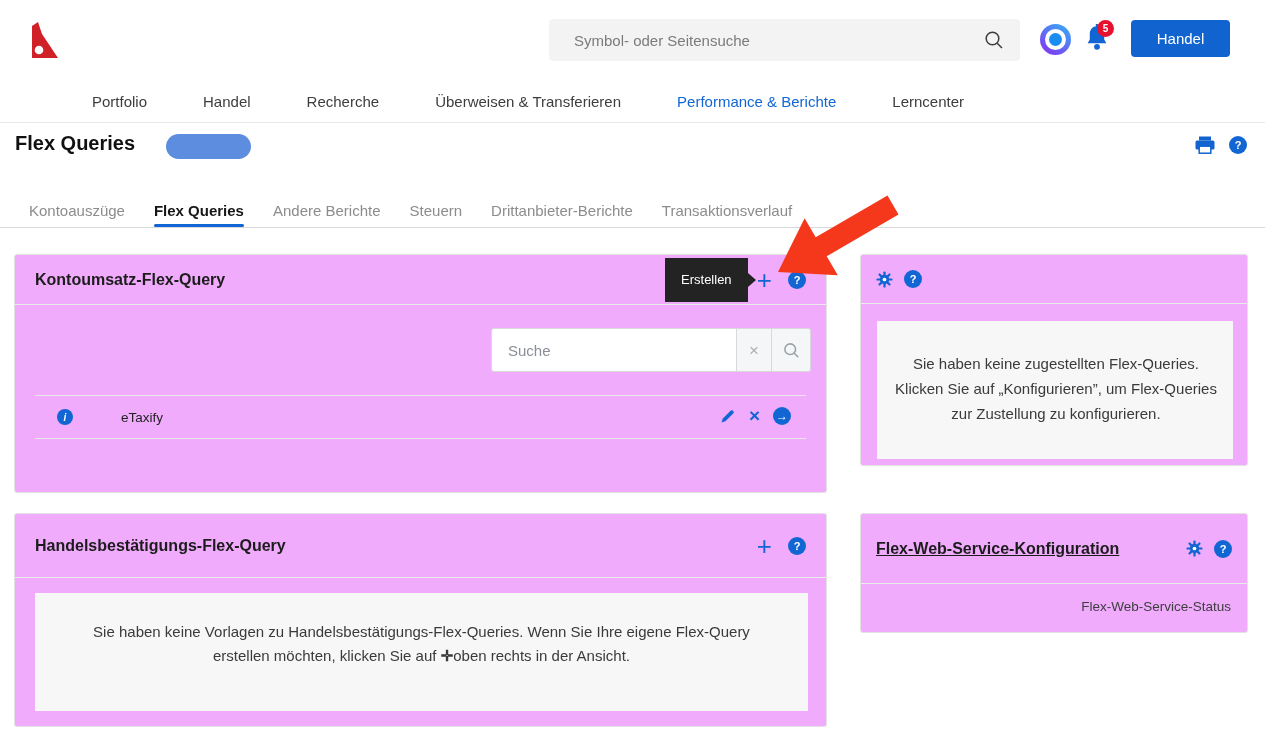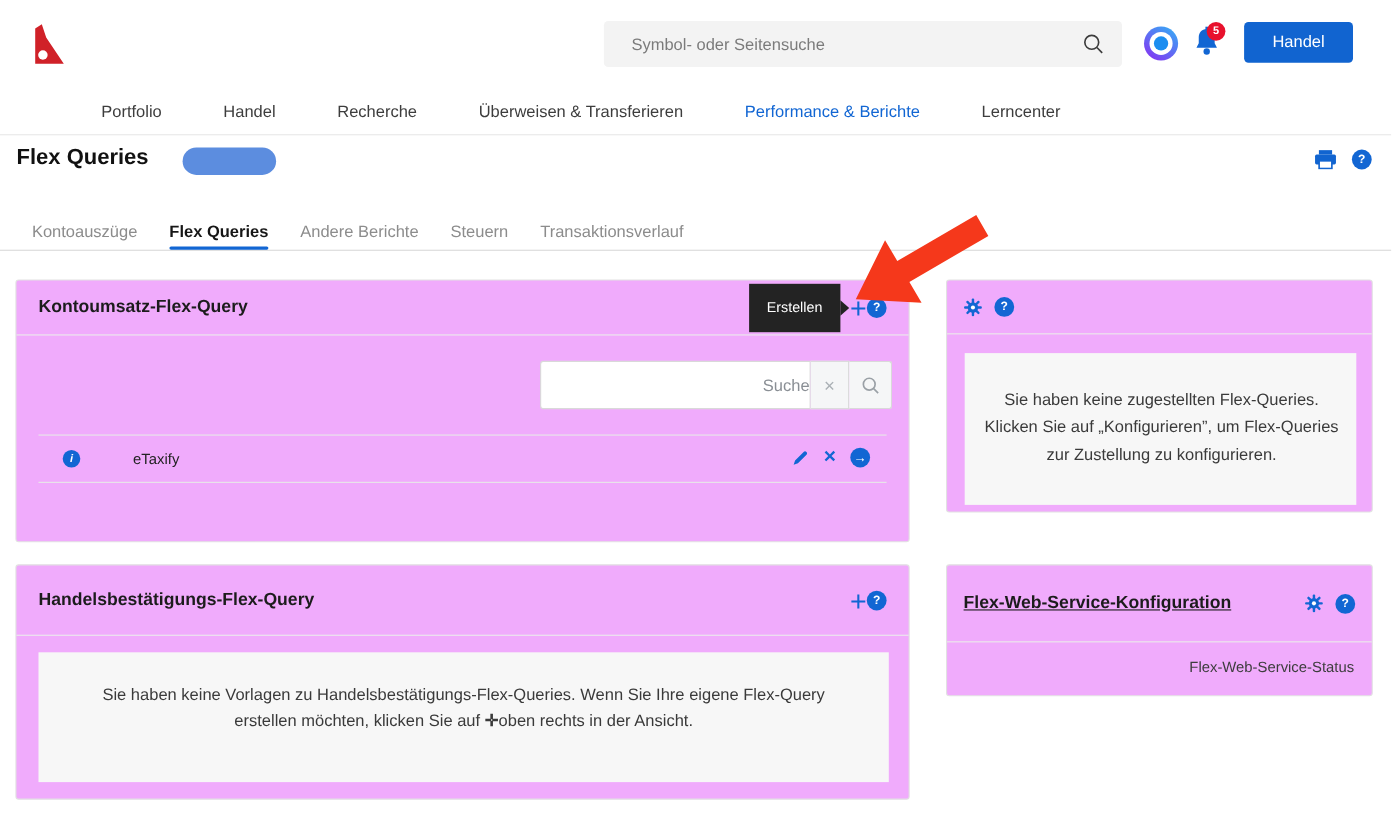--- a/index.html
+++ b/index.html
@@ -42,30 +42,30 @@
   
   .tabs { position:absolute; left:0; top:195px; width:100%; height:33px; border-bottom:1px solid #d9d9d9; display:flex; gap:29px; padding-left:29px; font-size:15px; color:#8c8c8c; }
   .tab { position:relative; line-height:32px; cursor:pointer; white-space:nowrap; }
   .tab.active { color:#161616; font-weight:700; }
   .tab.active::after { content:''; position:absolute; left:0; right:0; bottom:0; height:3px; background:#1266d3; border-radius:2px; }
 
   
   .card { position:absolute; background:#f0abfc; border:1px solid #e2e2e2; border-radius:3px; }
   .card-head { display:flex; align-items:center; padding:0 20px; border-bottom:1px solid #ebebeb; }
   .card-title { flex:1; font-size:16px; font-weight:700; color:#1c1c1c; line-height:20px; }
-  .head-icons { display:flex; align-items:center; gap:0; }
+  .head-icons { display:flex; align-items:center; gap:16px; }
   .plus-ic { font-size:26px; font-weight:400; color:#1266d3; line-height:20px; cursor:pointer; }
 
   .plus-wrap { position:relative; display:flex; align-items:center; }
   .tooltip { position:absolute; right:calc(100% + 9px); top:50%; transform:translateY(-50%); width:83px; height:44px; background:#232323; color:#fff; font-size:13px; display:flex; align-items:center; justify-content:center; z-index:5; }
   .tooltip::after { content:''; position:absolute; left:100%; top:50%; transform:translateY(-50%); border-top:7px solid transparent; border-bottom:7px solid transparent; border-left:8px solid #232323; }
 
   
   .qsearch { position:absolute; left:476px; top:73px; display:flex; height:44px; }
-  .qsearch input { width:246px; border:1px solid #d9d9d9; border-radius:3px 0 0 3px; padding-left:16px; font-size:15px; color:#333; outline:none; font-family:"Liberation Sans", sans-serif;text-align:right; }
+  .qsearch input { width:246px; border:1px solid #d9d9d9; border-radius:3px 0 0 3px; padding-left:16px; font-size:15px; color:#333; outline:none; font-family:"Liberation Sans", sans-serif; }
   .qsearch input::placeholder { color:#8a8f95; }
   .qbtn { width:35px; background:#f5f6f7; border:1px solid #d9d9d9; border-left:none; display:flex; align-items:center; justify-content:center; cursor:pointer; color:#aab0b5; }
   .qbtn.mag-btn { width:39px; border-radius:0 3px 3px 0; }
   .qbtn .x-g { font-size:17px; line-height:1; }
 
   .hr-inset { position:absolute; left:20px; right:20px; height:1px; background:#e8e8e8; }
   .qrow { position:absolute; left:0; right:0; top:141px; height:42px; }
   .qrow .info-dot { position:absolute; left:42px; top:13px; }
   .qrow-name { position:absolute; left:106px; top:14px; font-size:13.5px; color:#222; }
   .row-icons { position:absolute; right:35px; top:11px; display:flex; align-items:center; gap:13px; }
@@ -130,20 +130,21 @@
       <rect x="4.2" y="10.2" width="11.6" height="7" fill="#fff" stroke="#1164d0" stroke-width="1.5"></rect>
     </svg>
     <div class="help-dot">?</div>
   </div>
 
   <div class="tabs">
     <div class="tab">Kontoauszüge</div>
     <div class="tab active">Flex Queries</div>
     <div class="tab">Andere Berichte</div>
     <div class="tab">Steuern</div>
+    <div class="tab">Drittanbieter-Berichte</div>
     <div class="tab">Transaktionsverlauf</div>
   </div>
 
   <div class="card" style="left:14px; top:254px; width:813px; height:239px;">
     <div class="card-head" style="height:50px;">
       <div class="card-title">Kontoumsatz-Flex-Query</div>
       <div class="head-icons">
         <div class="plus-wrap">
           <div class="tooltip">Erstellen</div>
           <div class="plus-ic">+</div>

